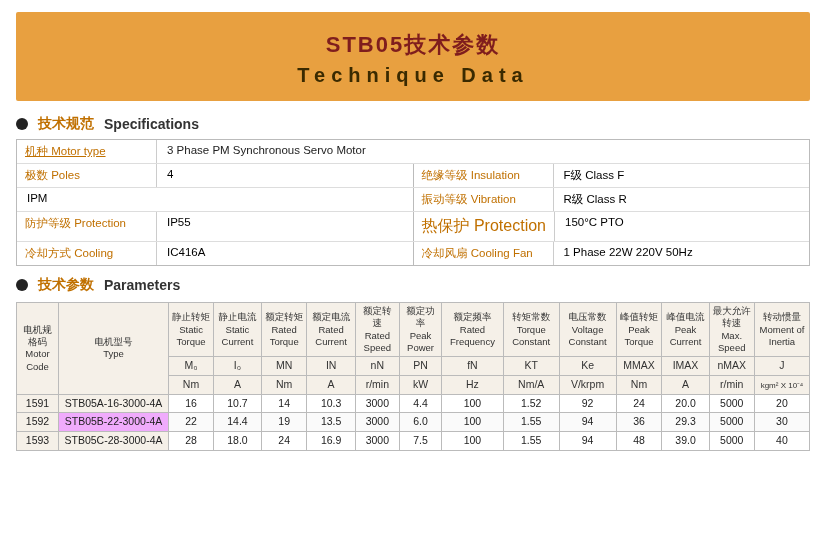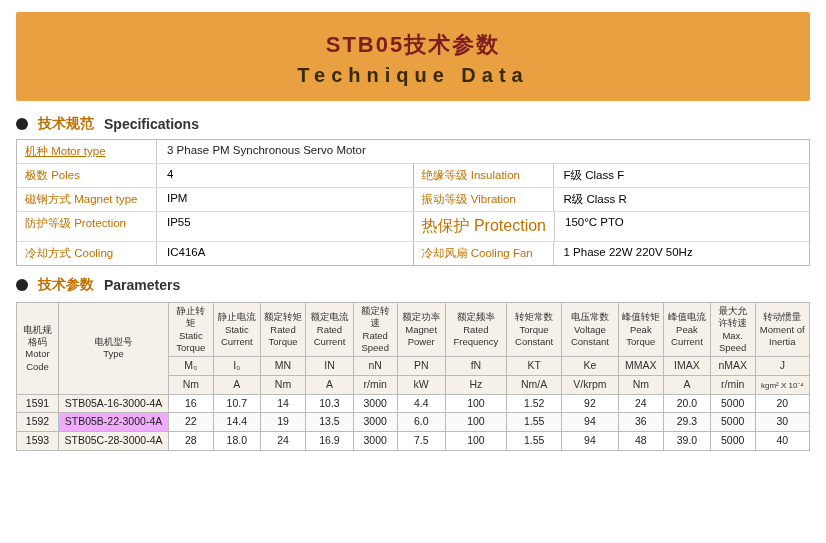--- a/index.html
+++ b/index.html
@@ -140,21 +140,20 @@
       <div style="padding:4px 10px; font-size:11.5px;">4</div>
     </div>
     <div style="display:flex; flex:1;">
       <div style="color:#c07000; font-size:11.5px; padding:4px 8px; min-width:140px; border-right:1px solid #ccc; white-space:nowrap;">绝缘等级 Insulation</div>
       <div style="padding:4px 10px; font-size:11.5px;">F级  Class F</div>
     </div>
   </div>
 
   <div style="display:flex; border-bottom:1px solid #ddd;">
     <div style="display:flex; flex:1; border-right:1px solid #bbb;">
-      <div style="color:#c07000; font-size:11.5px; padding:4px 8px; min-width:140px; border-right:1px solid #ccc; white-space:nowrap;">磁钢方式 Magnet type</div>
       <div style="padding:4px 10px; font-size:11.5px;">IPM</div>
     </div>
     <div style="display:flex; flex:1;">
       <div style="color:#c07000; font-size:11.5px; padding:4px 8px; min-width:140px; border-right:1px solid #ccc; white-space:nowrap;">振动等级 Vibration</div>
       <div style="padding:4px 10px; font-size:11.5px;">R级  Class R</div>
     </div>
   </div>
 
   <div style="display:flex; border-bottom:1px solid #ddd;">
     <div style="display:flex; flex:1; border-right:1px solid #bbb;">
@@ -212,21 +211,21 @@
         <th>
           <span class="cn-label">额定电流</span>
           <span class="en-label">Rated Current</span>
         </th>
         <th>
           <span class="cn-label">额定转速</span>
           <span class="en-label">Rated Speed</span>
         </th>
         <th>
           <span class="cn-label">额定功率</span>
-          <span class="en-label">Magnet Power</span>
+          <span class="en-label">Peak Power</span>
         </th>
         <th>
           <span class="cn-label">额定频率</span>
           <span class="en-label">Rated Frequency</span>
         </th>
         <th>
           <span class="cn-label">转矩常数</span>
           <span class="en-label">Torque Constant</span>
         </th>
         <th>

